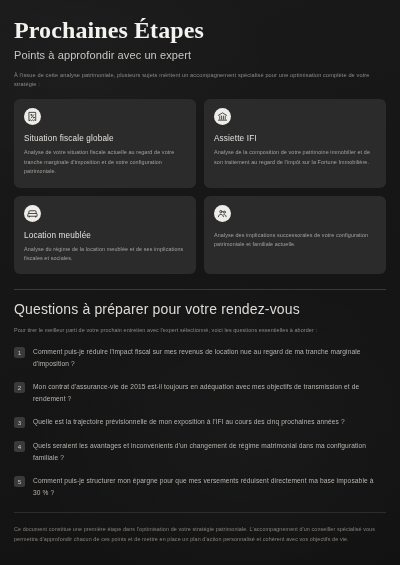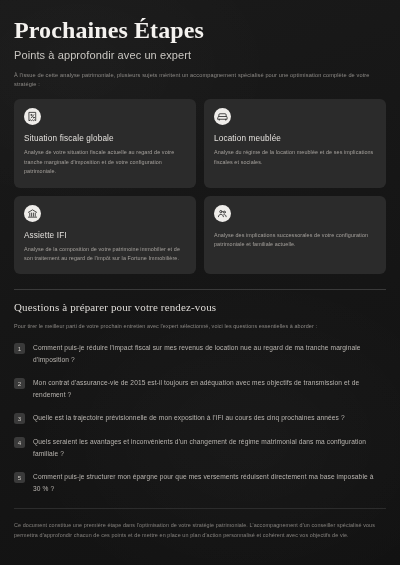--- a/index.html
+++ b/index.html
@@ -93,25 +93,24 @@
     letter-spacing: 0.1px;
   }
 
   
   .section-divider {
     height: 1px;
     background: #3a3a3a;
     margin: 15px 0 11px 0;
   }
   .section-title {
-    font-size: 11px;
+    font-size: 14px;
     color: #dedbd7;
     letter-spacing: 0.15px;
     margin-bottom: 9px;
-    font-family: Liberation Serif, serif;
   }
   .section-lead {
     font-size: 5.4px;
     line-height: 1.6;
     color: #8b8884;
     letter-spacing: 0.1px;
     margin-bottom: 11px;
   }
   .q-list { display: block; }
   .q-item {
@@ -178,48 +177,48 @@
           <circle cx="14.7" cy="14.4" r="1.1"></circle>
         </svg>
       </div>
       <div class="topic-name">Situation fiscale globale</div>
       <div class="topic-desc">Analyse de votre situation fiscale actuelle au regard de votre tranche marginale d'imposition et de votre configuration patrimoniale.</div>
     </div>
 
     <div class="topic-card">
       <div class="topic-icon">
         <svg width="11" height="11" viewBox="0 0 24 24" fill="none" stroke="#2b2b2b" stroke-width="1.8" stroke-linecap="round" stroke-linejoin="round">
-          <path d="M4 12V8.5A2.5 2.5 0 0 1 6.5 6h11A2.5 2.5 0 0 1 20 8.5V12"></path>
-          <path d="M2 13.5A1.5 1.5 0 0 1 3.5 12h17a1.5 1.5 0 0 1 1.5 1.5V18H2z"></path>
-          <line x1="5" y1="18" x2="5" y2="20"></line>
-          <line x1="19" y1="18" x2="19" y2="20"></line>
-        </svg>
-      </div>
-      <div class="topic-name">Location meublée</div>
-      <div class="topic-desc">Analyse du régime de la location meublée et de ses implications fiscales et sociales.</div>
-    </div>
-
-    <div class="topic-card">
-      <div class="topic-icon">
-        <svg width="11" height="11" viewBox="0 0 24 24" fill="none" stroke="#2b2b2b" stroke-width="1.8" stroke-linecap="round" stroke-linejoin="round">
           <path d="M3 9.5 12 4l9 5.5"></path>
           <line x1="3" y1="20" x2="21" y2="20"></line>
           <line x1="6" y1="11" x2="6" y2="18"></line>
           <line x1="10" y1="11" x2="10" y2="18"></line>
           <line x1="14" y1="11" x2="14" y2="18"></line>
           <line x1="18" y1="11" x2="18" y2="18"></line>
         </svg>
       </div>
       <div class="topic-name">Assiette IFI</div>
       <div class="topic-desc">Analyse de la composition de votre patrimoine immobilier et de son traitement au regard de l'impôt sur la Fortune Immobilière.</div>
     </div>
 
     <div class="topic-card">
       <div class="topic-icon">
         <svg width="11" height="11" viewBox="0 0 24 24" fill="none" stroke="#2b2b2b" stroke-width="1.8" stroke-linecap="round" stroke-linejoin="round">
+          <path d="M4 12V8.5A2.5 2.5 0 0 1 6.5 6h11A2.5 2.5 0 0 1 20 8.5V12"></path>
+          <path d="M2 13.5A1.5 1.5 0 0 1 3.5 12h17a1.5 1.5 0 0 1 1.5 1.5V18H2z"></path>
+          <line x1="5" y1="18" x2="5" y2="20"></line>
+          <line x1="19" y1="18" x2="19" y2="20"></line>
+        </svg>
+      </div>
+      <div class="topic-name">Location meublée</div>
+      <div class="topic-desc">Analyse du régime de la location meublée et de ses implications fiscales et sociales.</div>
+    </div>
+
+    <div class="topic-card">
+      <div class="topic-icon">
+        <svg width="11" height="11" viewBox="0 0 24 24" fill="none" stroke="#2b2b2b" stroke-width="1.8" stroke-linecap="round" stroke-linejoin="round">
           <circle cx="8.5" cy="8" r="2.6"></circle>
           <circle cx="16" cy="9" r="2.2"></circle>
           <path d="M3 19c0-3 2.5-5 5.5-5s5.5 2 5.5 5"></path>
           <path d="M15 14.3c2.7-.3 5 1.6 5 4.7"></path>
         </svg>
       </div>
       <div class="topic-desc">Analyse des implications successorales de votre configuration patrimoniale et familiale actuelle.</div>
     </div>
 
   </div>

